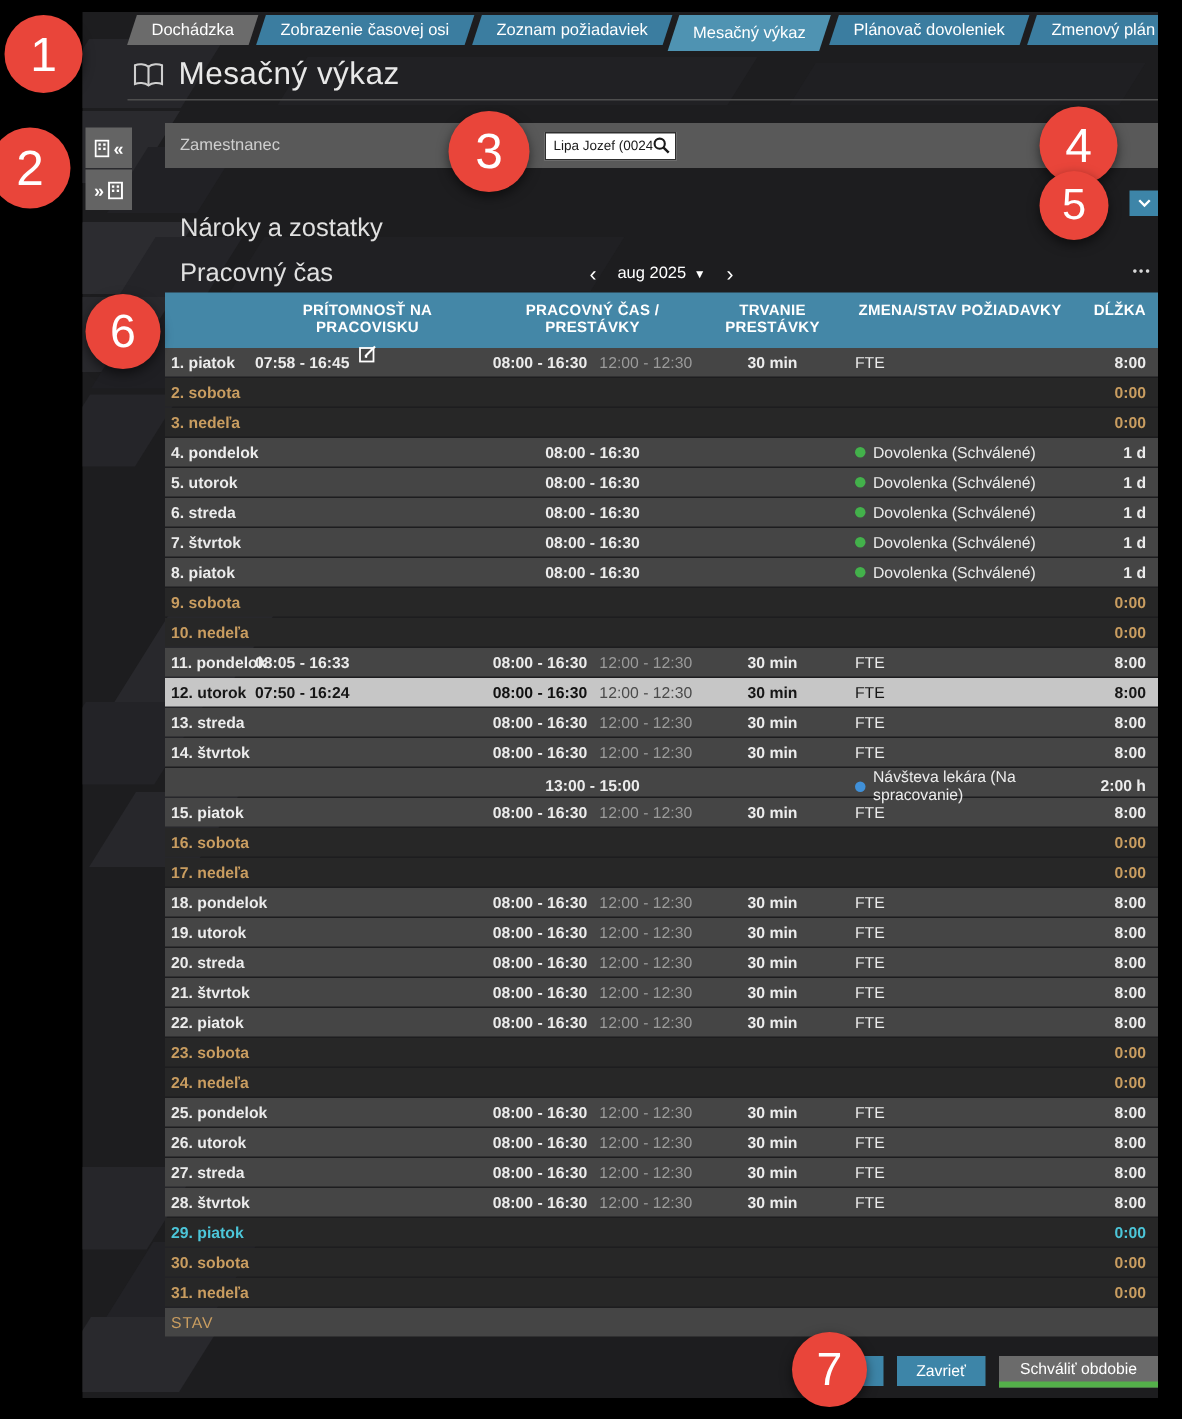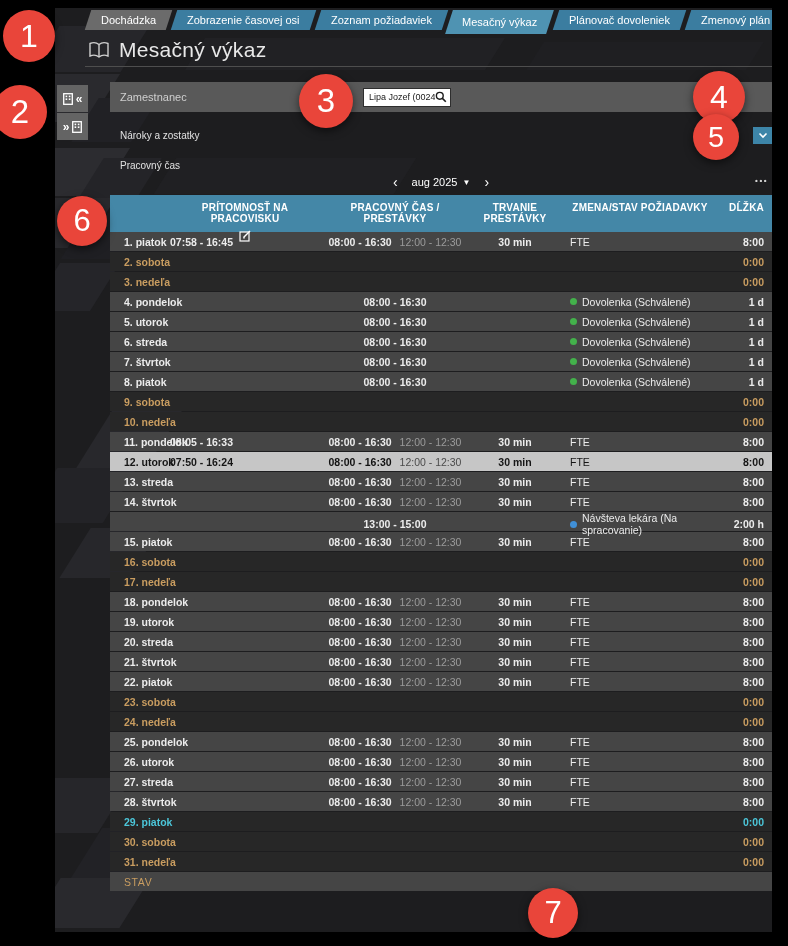--- a/index.html
+++ b/index.html
@@ -32,21 +32,21 @@
            display:flex;align-items:center;z-index:4;}
   .emp-label{width:243px;padding-left:10px;color:#cfcfcf;font-size:11px;}
   .emp-input{width:78px;height:17px;background:#fff;border:1px solid #2e2e2e;display:flex;
              align-items:center;padding:0 3px 0 5px;cursor:text;}
   .emp-input span{flex:1;font-size:9px;color:#1a1a1a;white-space:nowrap;overflow:hidden;}
   .dots{color:#d8d8d8;font-size:8px;letter-spacing:1.5px;font-weight:bold;cursor:pointer;}
   .emp-bar .dots{margin-left:auto;padding-right:8px;}
 
   
   .sec1{position:absolute;left:55px;top:116px;width:662px;height:24px;z-index:4;}
-  .sec1 .lbl,.sec2 .lbl{color:#e0e0e0;font-size:10px;padding-left:10px;line-height:24px;}
+  .sec1 .lbl,.sec2 .lbl{color:#e0e0e0;font-size:17px;padding-left:10px;line-height:24px;margin-top:16px;}
   .chev-btn{position:absolute;right:0;top:3px;width:19px;height:17px;background:var(--button-teal);
             display:flex;align-items:center;justify-content:center;cursor:pointer;}
   .sec2{position:absolute;left:55px;top:146px;width:662px;height:18px;z-index:4;}
 
   
   .period{position:absolute;left:55px;top:162px;width:662px;height:24px;z-index:4;}
   .period-nav{position:absolute;left:0;right:0;top:0;height:24px;display:flex;align-items:center;
               justify-content:center;gap:14px;color:#fff;font-size:11px;}
   .pn-arrow{font-size:14px;cursor:pointer;line-height:1;}
   .pn-label{cursor:pointer;display:flex;align-items:center;gap:5px;justify-content:space-between;}
@@ -62,21 +62,21 @@
   .trow{display:grid;grid-template-columns:60px 150px 150px 90px 160px 52px;height:19px;margin-bottom:1px;
         align-items:center;background:var(--row-bg);font-size:10.5px;color:#ececec;cursor:default;}
   .trow.weekend{background:var(--weekend-bg);}
   .trow.weekend .day,.trow.weekend .len{color:var(--weekend-text);}
   .trow.future{background:var(--weekend-bg);}
   .trow.future .day,.trow.future .len{color:var(--future-text);}
   .trow.highlight{background:var(--highlight-bg);color:#161616;}
   .trow.highlight .sm{color:#111;}
   .trow.highlight .sb{color:#4a4a4a;}
   .trow.total .day{color:var(--weekend-text);font-weight:normal;letter-spacing:.6px;}
-  .c.day{padding-left:14px;font-weight:bold;white-space:nowrap;}
+  .c.day{padding-left:4px;font-weight:bold;white-space:nowrap;}
   .c.att{text-align:left;font-weight:bold;}
   .c.sched{text-align:center;white-space:nowrap;}
   .sm{font-weight:bold;}
   .sb{color:#9b9b9b;margin-left:8px;font-weight:normal;}
   .c.brk{text-align:center;font-weight:bold;}
   .c.stat{padding-left:10px;display:flex;align-items:center;gap:5px;font-weight:normal;}
   .dot{width:7px;height:7px;border-radius:50%;flex:0 0 auto;}
   .dot.green{background:var(--dot-green);}
   .dot.blue{background:var(--dot-blue);}
   .c.len{text-align:right;padding-right:8px;font-weight:bold;}
@@ -539,20 +539,25 @@
             <div class="c day">STAV</div>
             <div class="c att"></div>
             <div class="c sched"></div>
             <div class="c brk"></div>
             <div class="c stat"></div>
             <div class="c len"></div>
           </div>
         </div>
     </div>
 
+    <div class="footer">
+      <button class="btn">Export</button>
+      <button class="btn">Zavrieť</button>
+      <button class="btn approve">Schváliť obdobie</button>
+    </div>
   </div>
 
   <div class="co co1">1</div>
   <div class="co co2">2</div>
   <div class="co co3">3</div>
   <div class="co co4">4</div>
   <div class="co co5">5</div>
   <div class="co co6">6</div>
   <div class="co co7">7</div>
 </div>

